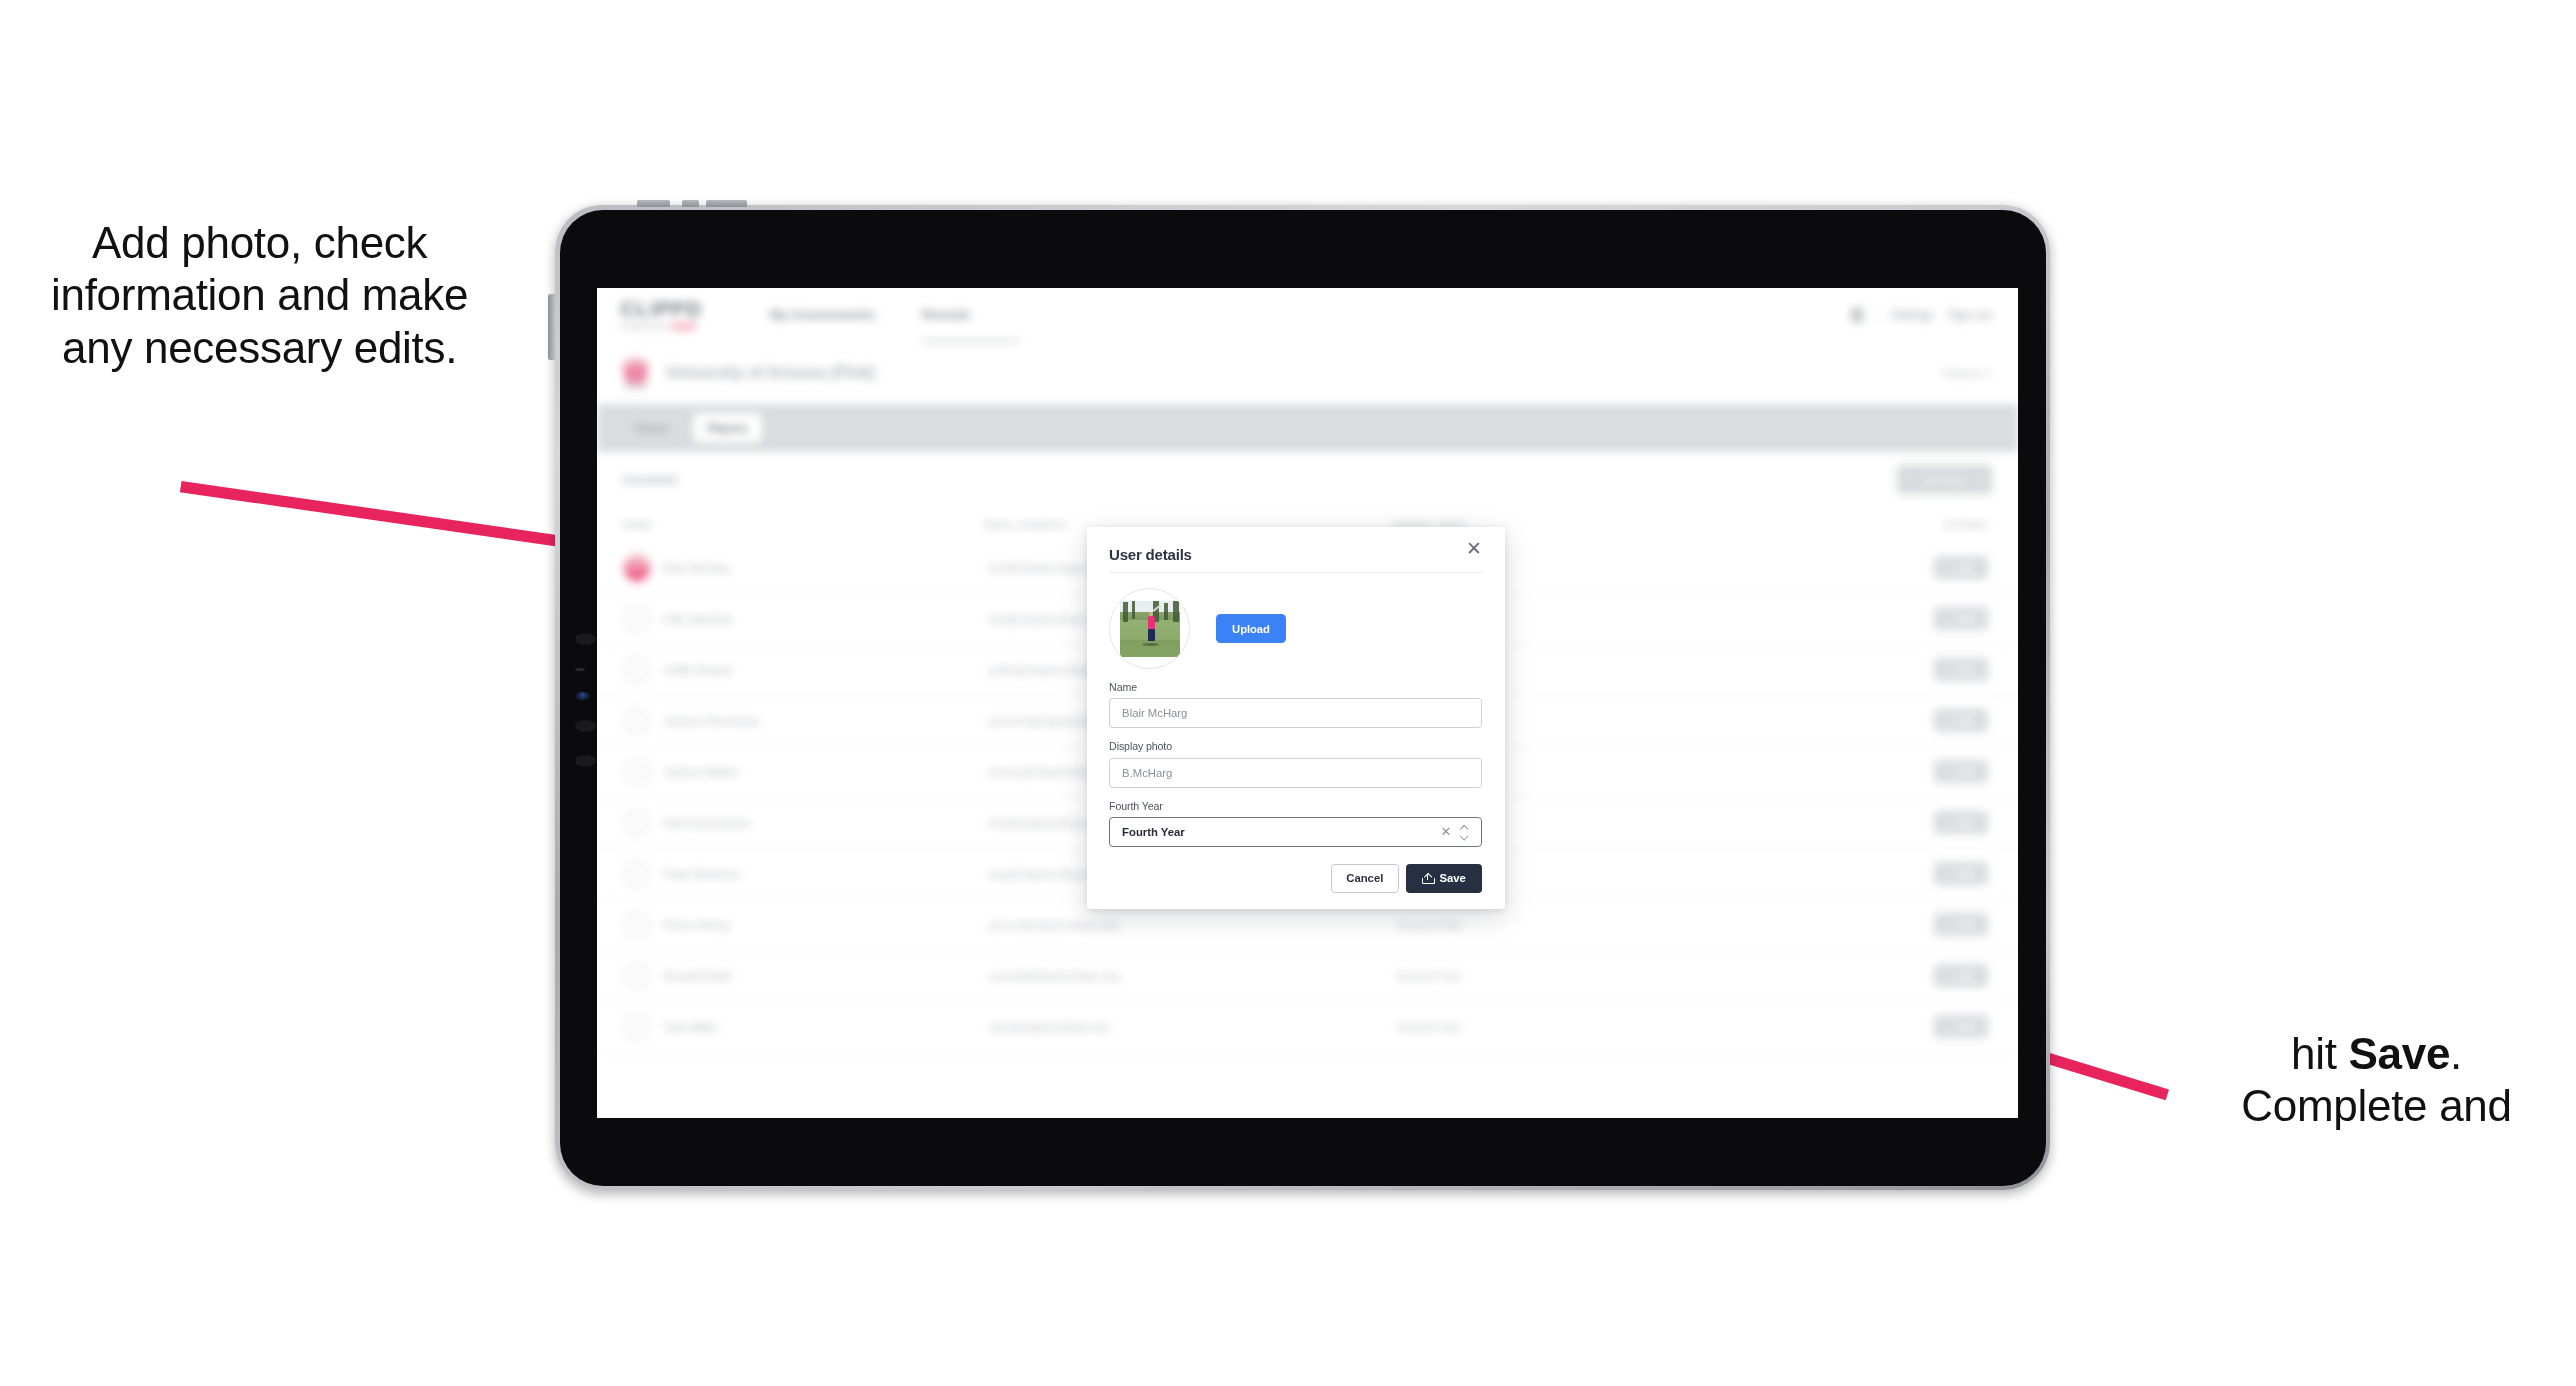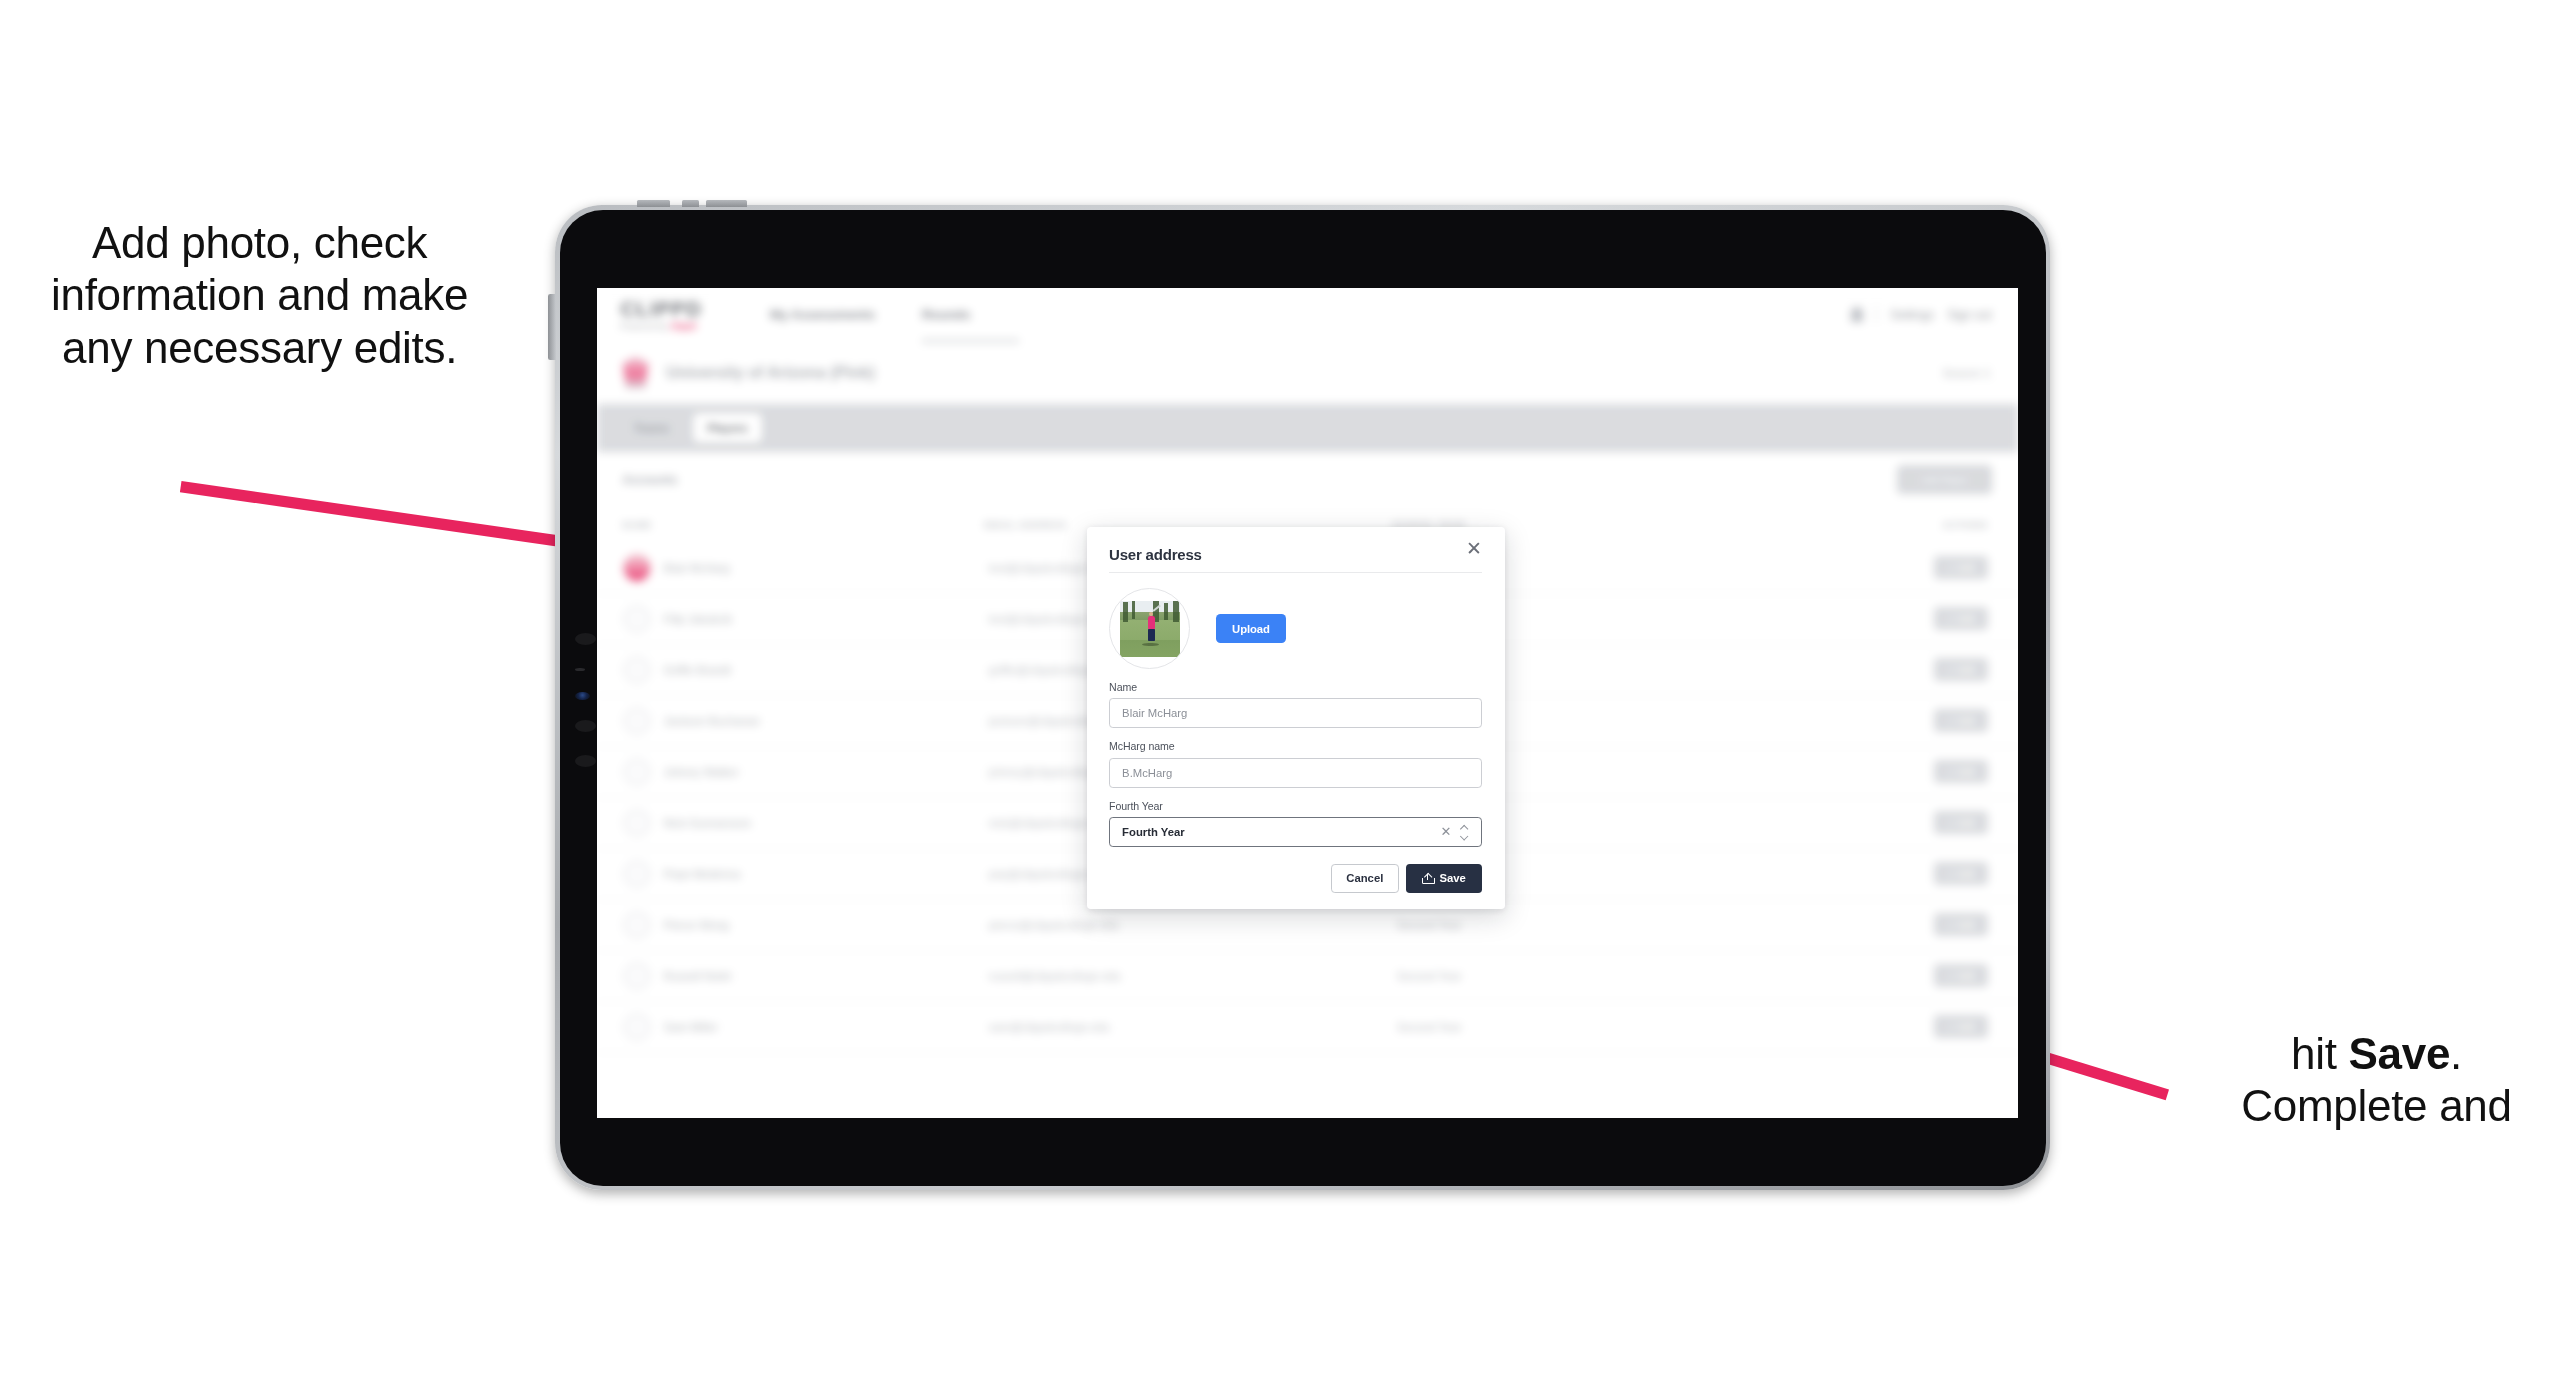--- a/index.html
+++ b/index.html
@@ -578,21 +578,21 @@
               </div>
             </div>
           </div>
       </div>
 
       <div id="modal-scrim"></div>
 
       <div id="user-details-dialog">
 
         <div id="dialog-header">
-          <div id="dialog-title">User address</div>
+          <div id="dialog-title">User details</div>
           <div id="dialog-close">✕</div>
         </div>
 
         <div id="avatar-row">
           <div id="avatar-ring">
             <div id="avatar-photo">
               <div class="tree" id="tree-1"></div>
               <div class="tree" id="tree-2"></div>
               <div class="tree" id="tree-3"></div>
               <div class="tree" id="tree-4"></div>
@@ -606,21 +606,21 @@
           </div>
           <div id="upload-button">Upload</div>
         </div>
 
         <div class="field-group">
           <div class="field-label">Name</div>
           <div class="field-input">Blair McHarg</div>
         </div>
 
         <div class="field-group">
-          <div class="field-label">McHarg name</div>
+          <div class="field-label">Display photo</div>
           <div class="field-input">B.McHarg</div>
         </div>
 
 
         <div class="field-group">
           <div class="field-label">Fourth Year</div>
           <div id="school-year-control">
             <div id="school-year-value">Fourth Year</div>
             <div id="school-year-clear">✕</div>
             <div id="school-year-stepper">

